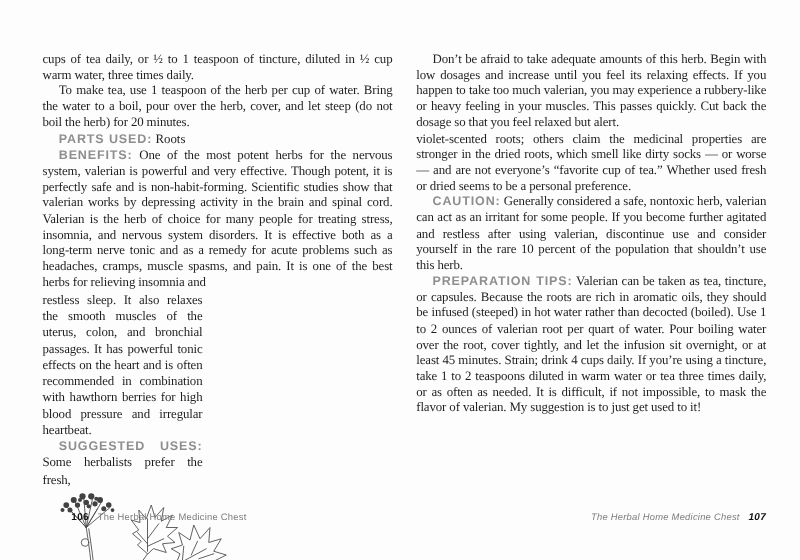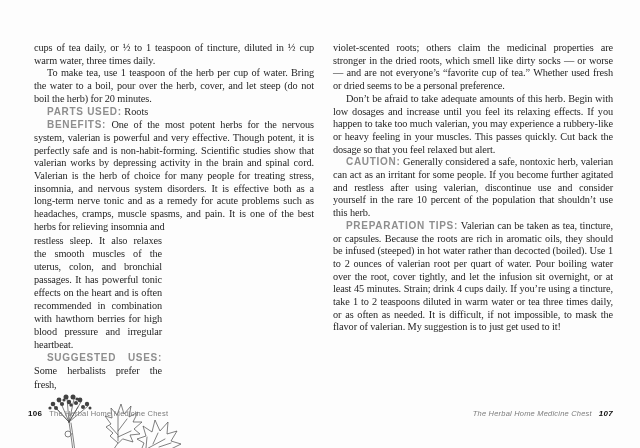--- a/index.html
+++ b/index.html
@@ -83,21 +83,21 @@
   .footer {
     position: absolute;
     top: 409px;
     width: 280px;
     font-family: "Liberation Sans", sans-serif;
     font-size: 7.5px;
     white-space: nowrap;
   }
   #footer-left  { left: 28px; text-align: left; }
   #footer-right { left: 333px; text-align: right; font-style: italic; }
-  .footer .pg { font-weight: bold; font-size: 8px; color: #111; letter-spacing: 0.3px; }
+  .footer .pg { font-weight: bold; font-size: 8px; color: #111; letter-spacing: 0.3px; margin-left: 29px; }
   .footer .ft { color: #7c7c7c; letter-spacing: 0.2px; }
   #footer-left .ft { margin-left: 7px; }
   #footer-right .pg { margin-left: 7px; }
 
   .em { }
 </style>
 </head>
 <body>
 
 <div class="spread">
@@ -194,23 +194,23 @@
             <path d="M70,82 C64,104 57,128 49,151"></path>
           </g>
         </svg>
         <div class="illus-caption">Valerian</div>
       </div>
     </div>
   </div>
 
   <div class="page" id="right-page">
 
+    <p class="body indent">Don’t be afraid to take adequate amounts of this herb. Begin with low dosages and increase until you feel its relaxing effects. If you happen to take too much valerian, you may experience a rubbery-like or heavy feeling in your muscles. This passes quickly. Cut back the dosage so that you feel relaxed but alert.</p>
+
     <p class="body">violet-scented roots; others claim the medicinal properties are stronger in the dried roots, which smell like dirty socks — or worse — and are not everyone’s “favorite cup of tea.” Whether used fresh or dried seems to be a personal preference.</p>
-
-    <p class="body indent">Don’t be afraid to take adequate amounts of this herb. Begin with low dosages and increase until you feel its relaxing effects. If you happen to take too much valerian, you may experience a rubbery-like or heavy feeling in your muscles. This passes quickly. Cut back the dosage so that you feel relaxed but alert.</p>
 
     <p class="body indent"><span class="label">CAUTION:</span><span> Generally considered a safe, nontoxic herb, valerian can act as an irritant for some people. If you become further agitated and restless after using valerian, discontinue use and consider yourself in the rare 10 percent of the population that shouldn’t use this herb.</span></p>
 
     <p class="body indent"><span class="label">PREPARATION TIPS:</span><span> Valerian can be taken as tea, tincture, or capsules. Because the roots are rich in aromatic oils, they should be infused (steeped) in hot water rather than decocted (boiled). Use 1 to 2 ounces of valerian root per quart of water. Pour boiling water over the root, cover tightly, and let the infusion sit overnight, or at least 45 minutes. Strain; drink 4 cups daily. If you’re using a tincture, take 1 to 2 teaspoons diluted in warm water or tea three times daily, or as often as needed. It is difficult, if not impossible, to mask the flavor of valerian. My suggestion is to just get used to it!</span></p>
   </div>
 
   <div class="footer" id="footer-left">
     <span class="pg">106</span><span class="ft">The Herbal Home Medicine Chest</span>
   </div>
 

